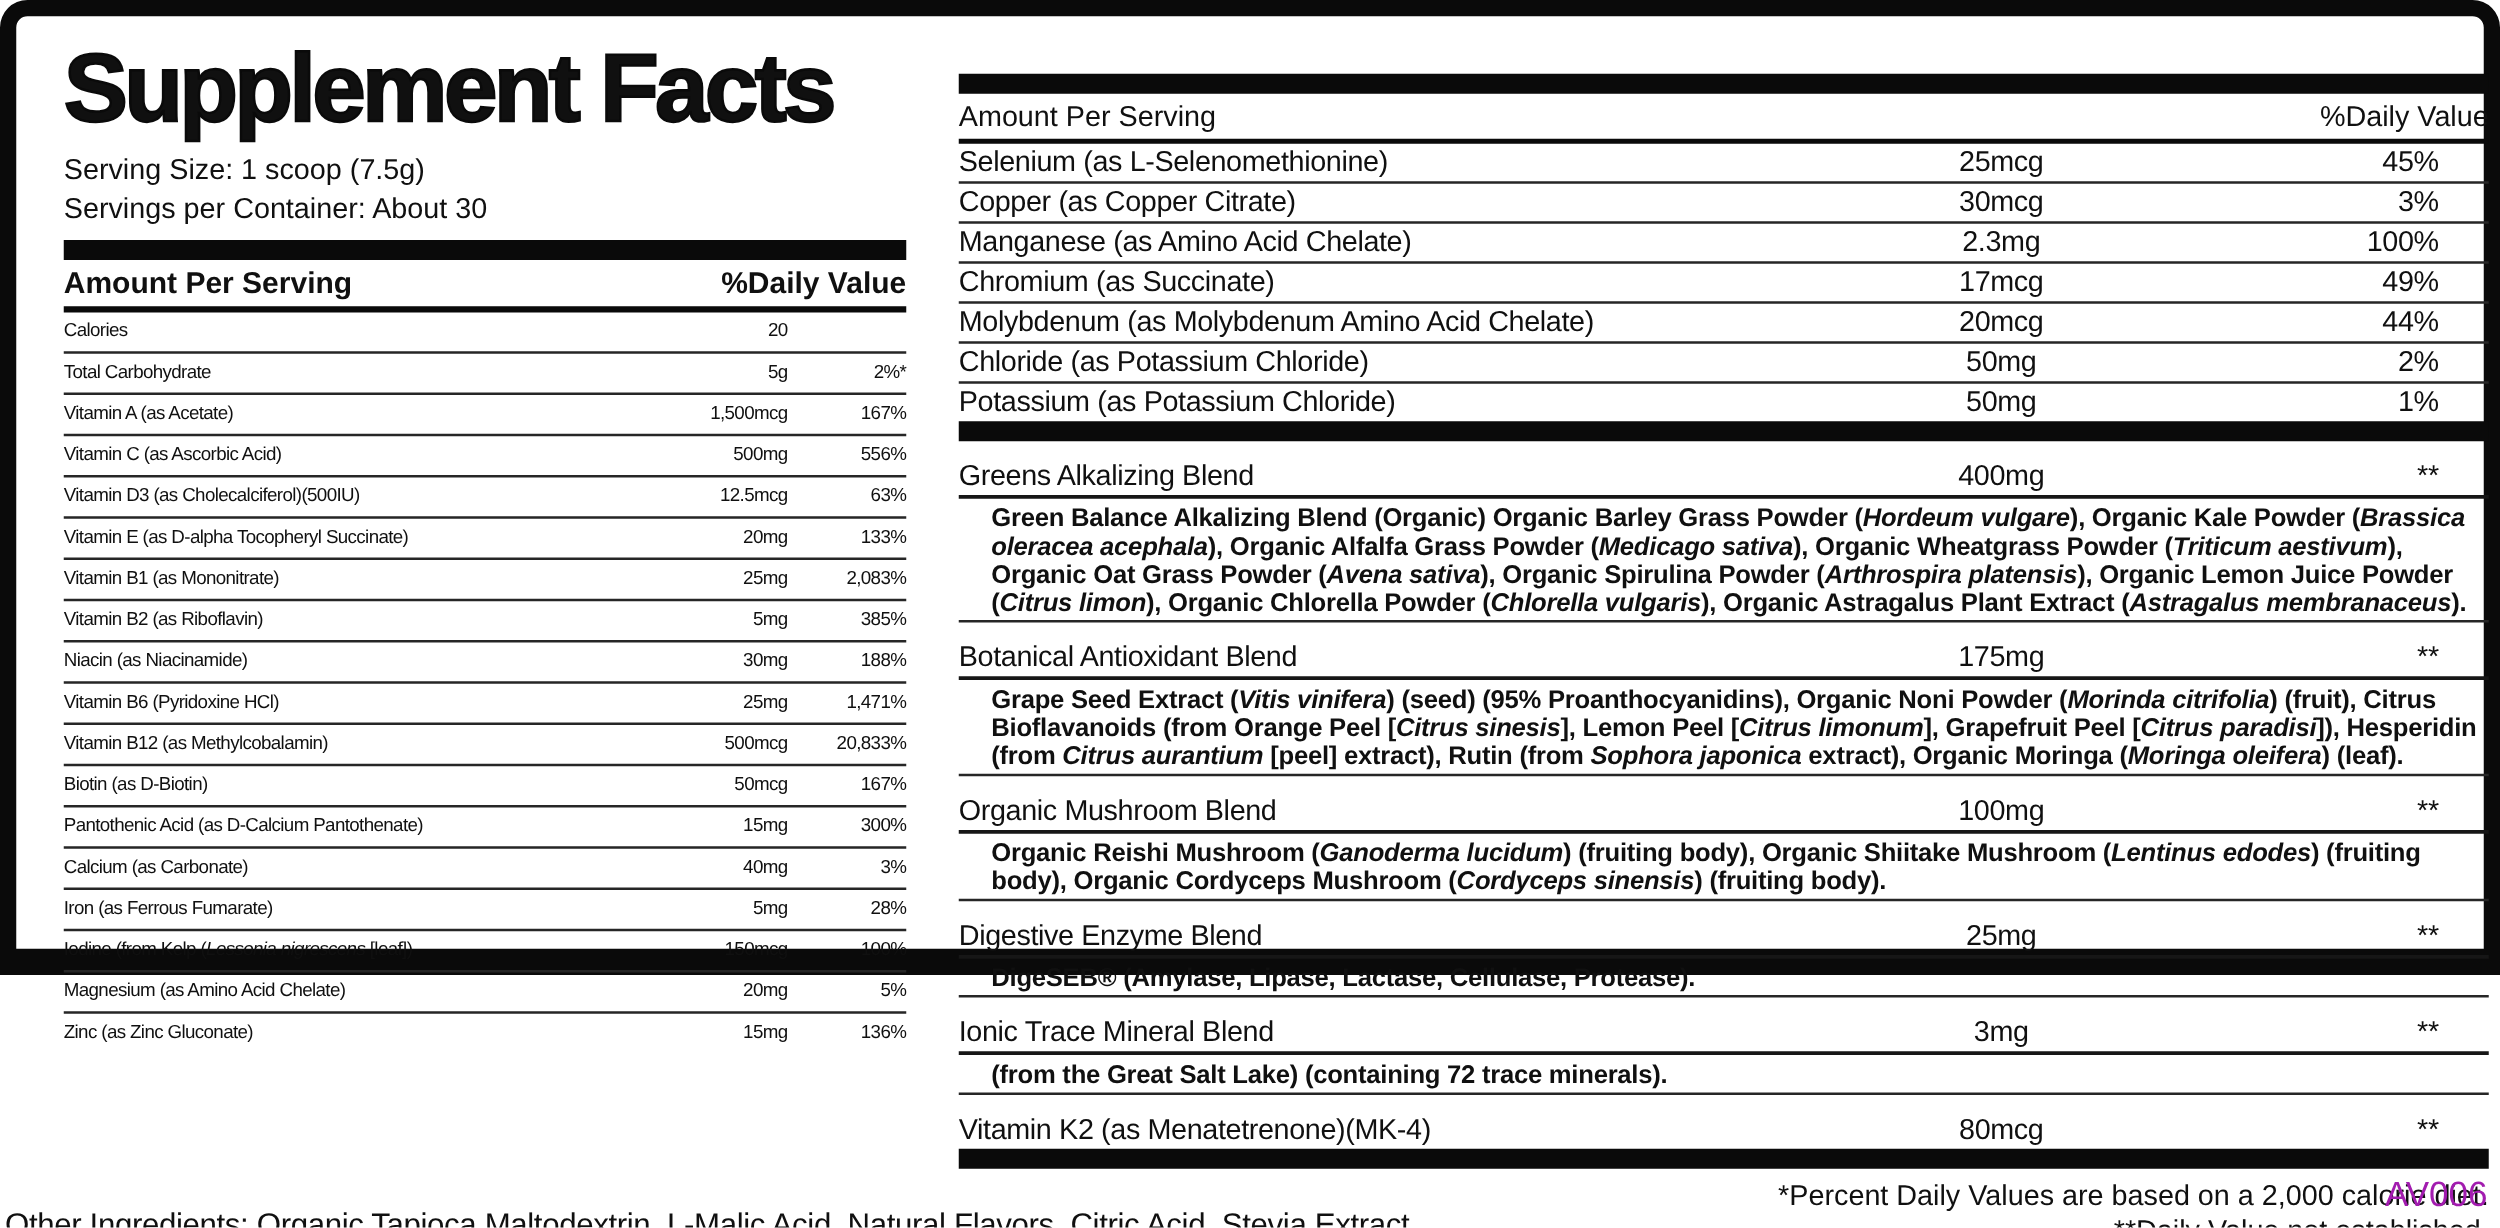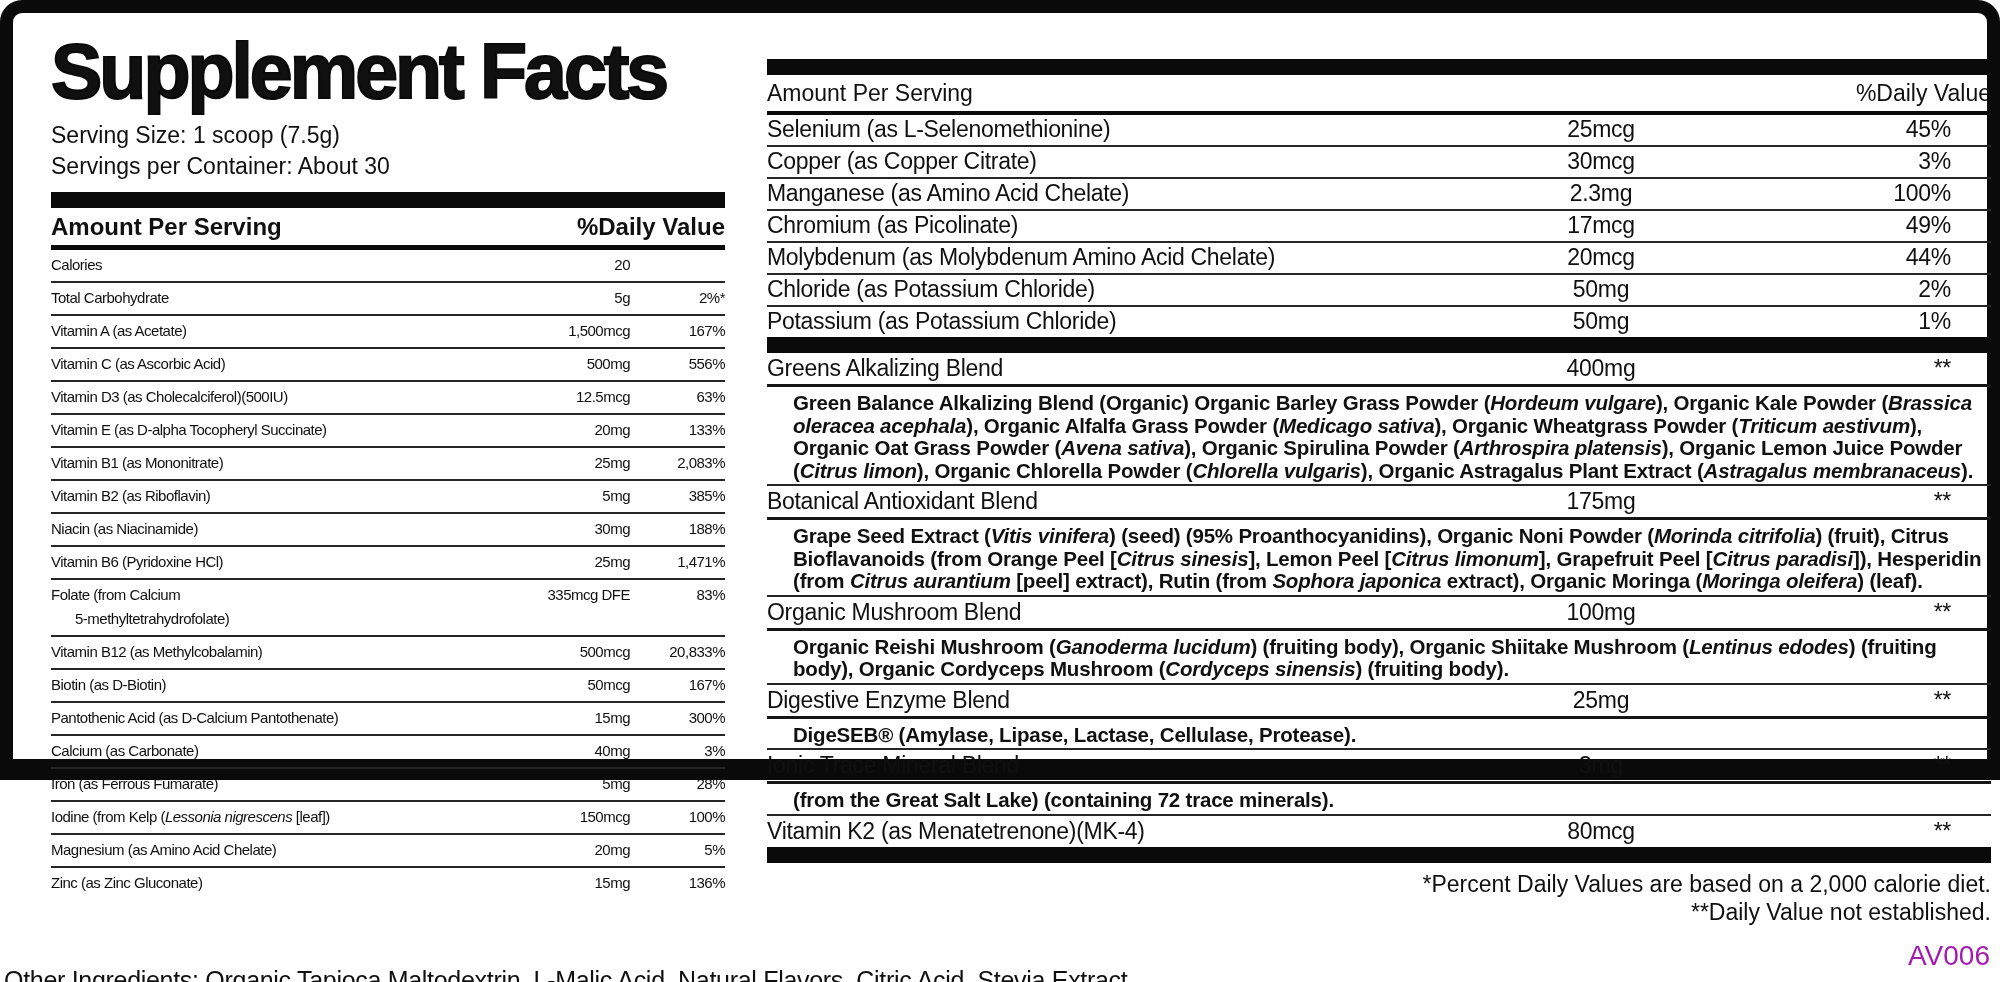--- a/index.html
+++ b/index.html
@@ -26,21 +26,21 @@
   .row .dv{width:95px;text-align:right;white-space:nowrap;}
   #left-rows .row:last-child{border-bottom:none;}
   
   .col-right{position:absolute;left:754px;top:46px;width:1224px;}
   .rheader{display:flex;justify-content:space-between;font-size:23px;font-weight:400;padding:5px 0 4px;border-bottom:4px solid #0a0a0a;}
   .row2{display:flex;align-items:flex-start;font-size:23px;line-height:24px;letter-spacing:-0.3px;padding:2px 0 4px;border-bottom:2px solid #262626;}
   .row2 .nm{flex:1;white-space:nowrap;overflow:visible;}
   .row2 .amt{width:480px;text-align:center;white-space:nowrap;}
   .row2 .dv{width:110px;text-align:right;padding-right:40px;white-space:nowrap;}
   #right-rows .row2:last-child{border-bottom:none;}
-  .row2.blend{border-bottom:3px solid #161616;padding:3px 0 4px;}
+  .row2.blend{border-bottom:3px solid #161616;padding:3px 0 4px;margin-top:12px;}
   .desc{font-size:20.5px;line-height:22.5px;letter-spacing:-0.2px;padding:5px 0 2px 26px;border-bottom:2px solid #262626;font-weight:bold;}
   #blend-rows > :last-child{border-bottom:none;}
   .fn{font-size:23px;line-height:28px;text-align:right;}
   .fns{margin-top:7px;}
   
   .other{position:absolute;left:4px;top:966px;font-size:25px;letter-spacing:-0.3px;}
   .code{position:absolute;right:10px;top:940px;font-size:28px;color:#a21caf;}
 </style>
 </head>
 <body>
@@ -103,25 +103,20 @@
           <div class="nm">Niacin (as Niacinamide)</div>
           <div class="amt">30mg</div>
           <div class="dv">188%</div>
         </div>
         <div class="row">
           <div class="nm">Vitamin B6 (Pyridoxine HCl)</div>
           <div class="amt">25mg</div>
           <div class="dv">1,471%</div>
         </div>
         <div class="row">
-          <div class="nm">Folate (from Calcium<div class="nm2">5-methyltetrahydrofolate)</div></div>
-          <div class="amt">335mcg DFE</div>
-          <div class="dv">83%</div>
-        </div>
-        <div class="row">
           <div class="nm">Vitamin B12 (as Methylcobalamin)</div>
           <div class="amt">500mcg</div>
           <div class="dv">20,833%</div>
         </div>
         <div class="row">
           <div class="nm">Biotin (as D-Biotin)</div>
           <div class="amt">50mcg</div>
           <div class="dv">167%</div>
         </div>
         <div class="row">
@@ -173,21 +168,21 @@
           <div class="nm">Copper (as Copper Citrate)</div>
           <div class="amt">30mcg</div>
           <div class="dv">3%</div>
         </div>
         <div class="row2">
           <div class="nm">Manganese (as Amino Acid Chelate)</div>
           <div class="amt">2.3mg</div>
           <div class="dv">100%</div>
         </div>
         <div class="row2">
-          <div class="nm">Chromium (as Picolinate)</div>
+          <div class="nm">Chromium (as Succinate)</div>
           <div class="amt">17mcg</div>
           <div class="dv">49%</div>
         </div>
         <div class="row2">
           <div class="nm">Molybdenum (as Molybdenum Amino Acid Chelate)</div>
           <div class="amt">20mcg</div>
           <div class="dv">44%</div>
         </div>
         <div class="row2">
           <div class="nm">Chloride (as Potassium Chloride)</div>

